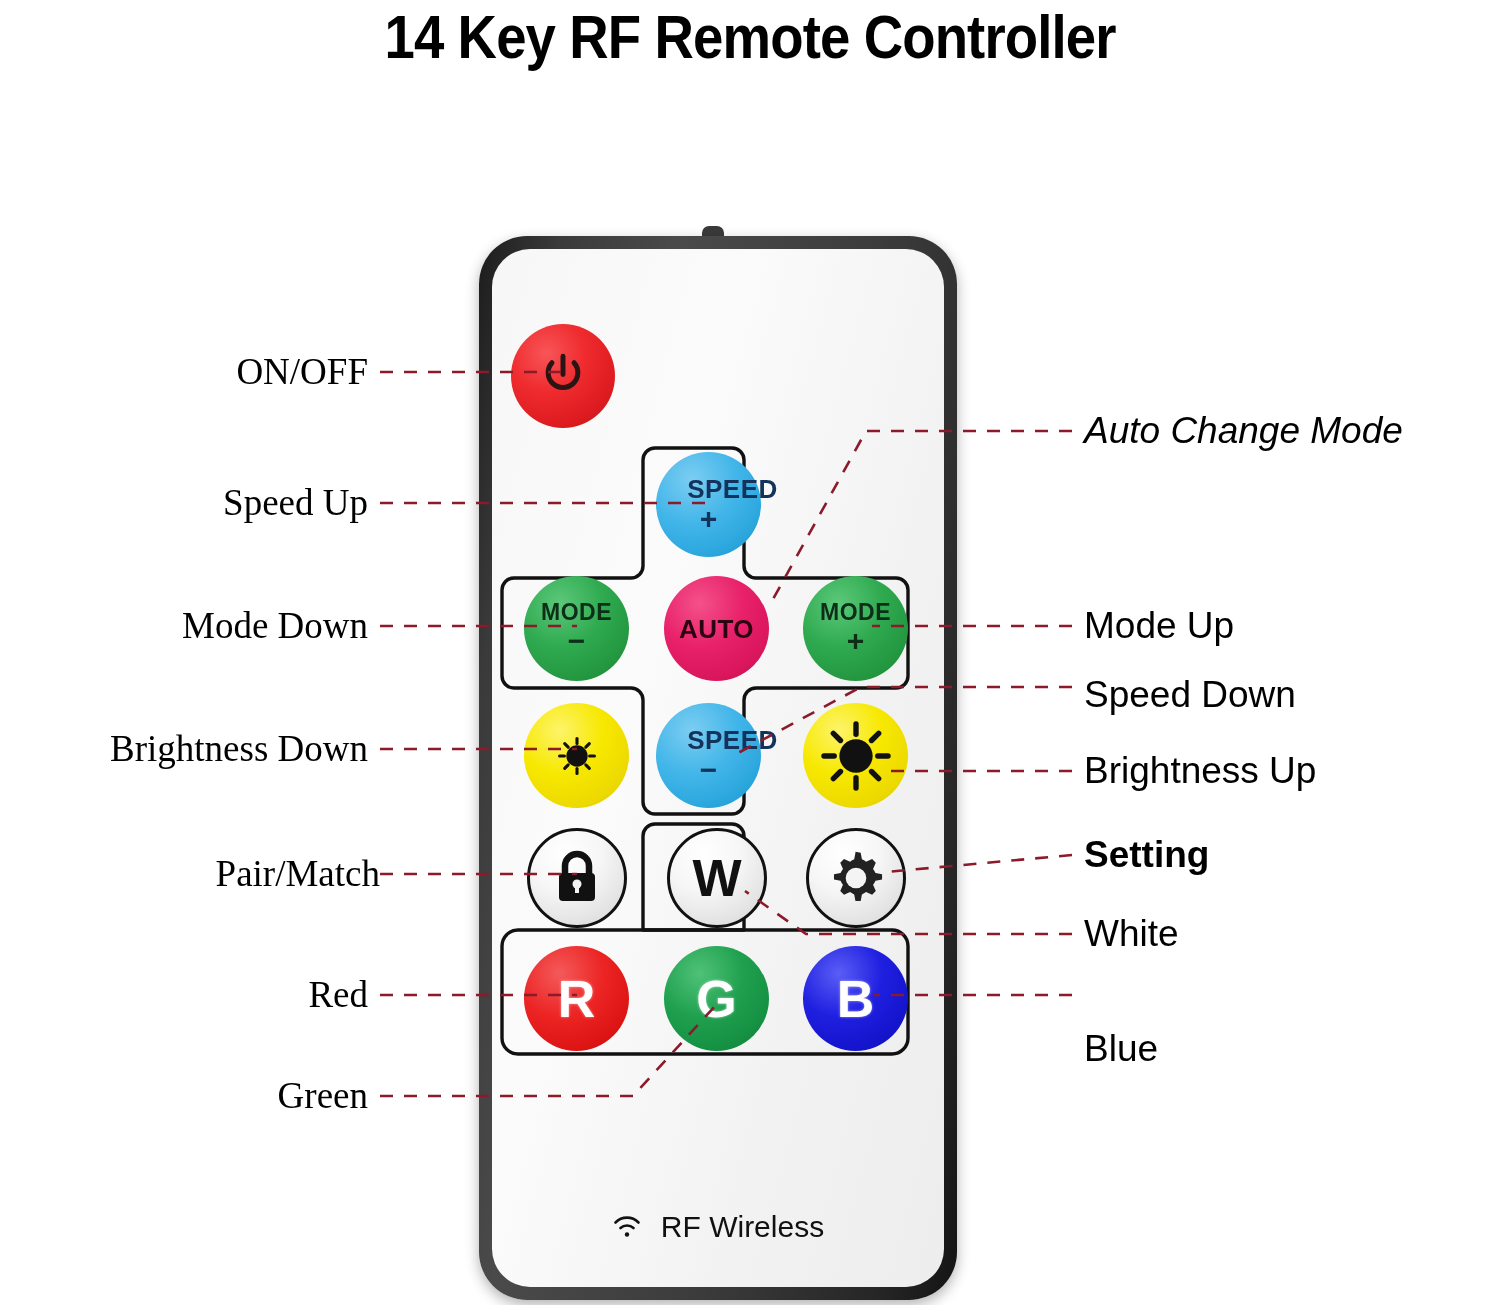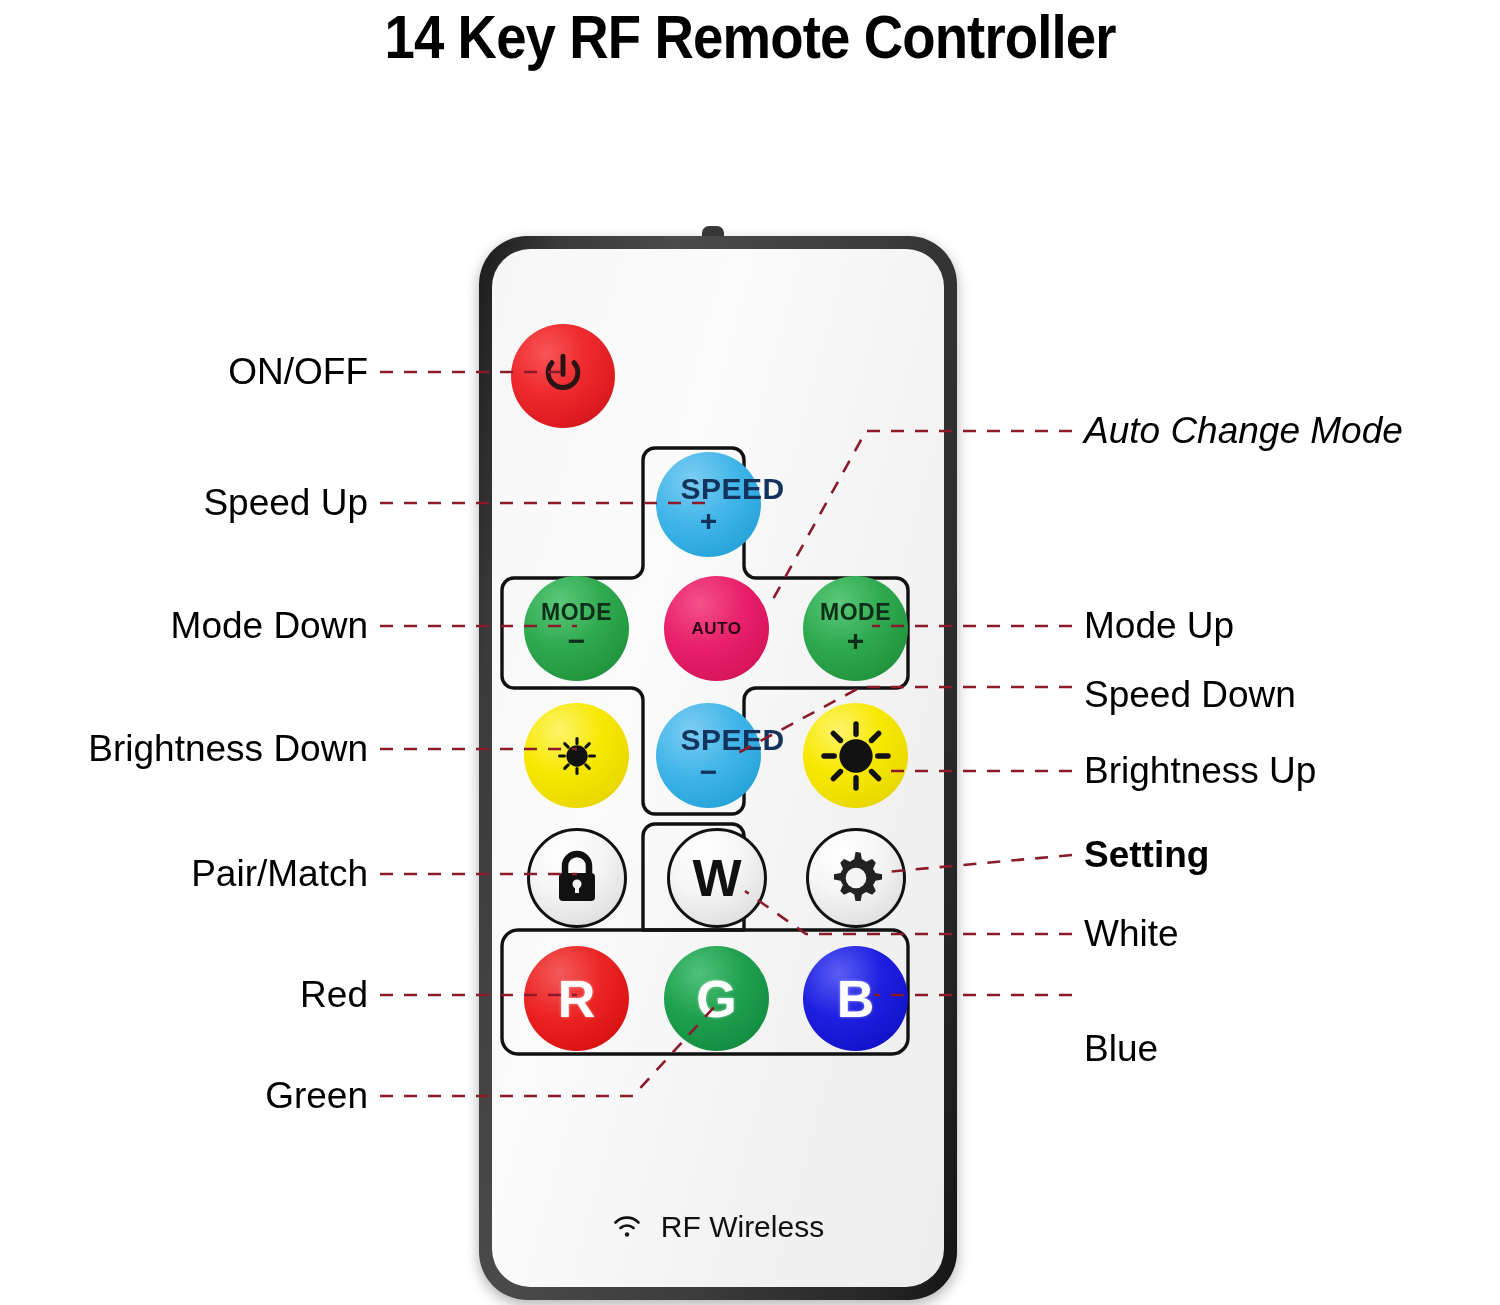--- a/index.html
+++ b/index.html
@@ -108,41 +108,41 @@
   }
   .b-g{
     width:105px;height:105px;left:664px;top:946px;
     background:radial-gradient(circle at 34% 26%,#4fc277 0%,#1fa04f 42%,#159042 75%,#0c7533 100%);
   }
   .b-b{
     width:105px;height:105px;left:803px;top:946px;
     background:radial-gradient(circle at 34% 26%,#5a5ef5 0%,#1f1fe0 42%,#1414cc 75%,#0c0cab 100%);
   }
 
-  .txt-speed{font-size:30px;color:#14335c;margin-bottom:2px;margin-left:48px;}
+  .txt-speed{font-size:26px;color:#14335c;margin-bottom:2px;margin-left:48px;}
   .sgn-speed{font-size:30px;color:#14335c;}
   .txt-mode{font-size:23px;color:#0d2f18;margin-bottom:2px;}
   .sgn-mode{font-size:30px;color:#0d2f18;}
-  .txt-auto{font-size:17px;color:#2c0411;}
+  .txt-auto{font-size:26px;color:#2c0411;}
   .rgb-letter{font-size:52px;font-weight:bold;color:#ffffff;text-shadow:0 0 3px rgba(255,255,255,.55);}
   .w-letter{font-size:52px;font-weight:bold;color:#111;}
 
   
   #rf-wireless{
     position:absolute;left:479px;top:1210px;width:478px;
     display:flex;align-items:center;justify-content:center;gap:19px;
     font-size:30px;color:#111;
   }
 
   
   .label{
     position:absolute;font-size:37px;color:#000;white-space:nowrap;
     line-height:1;
   }
-  .label.left{text-align:right;}
+  .label.left{text-align:right;font-family:Liberation Serif, serif;}
   .label.right{text-align:left;}
 
   
   #overlay{position:absolute;left:0;top:0;width:1500px;height:1305px;pointer-events:none;}
 </style>
 </head>
 <body>
 
 <div id="page-title">14 Key RF Remote Controller</div>
 
@@ -292,21 +292,21 @@
     <path d="M8.5 14 A9.5 9.5 0 0 1 21.5 14" fill="none" stroke="#111" stroke-width="2.6" stroke-linecap="round"></path>
     <circle cx="15" cy="20.5" r="2.2" fill="#111"></circle>
   </svg>
   <span>RF Wireless</span>
 </div>
 
 <div class="label left" style="left:0;top:353px;width:368px;">ON/OFF</div>
 <div class="label left" style="left:0;top:484px;width:368px;">Speed Up</div>
 <div class="label left" style="left:0;top:607px;width:368px;">Mode Down</div>
 <div class="label left" style="left:0;top:730px;width:368px;">Brightness Down</div>
-<div class="label left" style="left:0;top:855px;width:368px;">Pair/Match</div>
+<div class="label left" style="left:0;top:855px;width:368px;padding-left:12px;">Pair/Match</div>
 <div class="label left" style="left:0;top:976px;width:368px;">Red</div>
 <div class="label left" style="left:0;top:1077px;width:368px;text-align:right;">Green</div>
 
 <div class="label right" style="left:1084px;top:412px;font-style:italic;">Auto Change Mode</div>
 <div class="label right" style="left:1084px;top:607px;">Mode Up</div>
 <div class="label right" style="left:1084px;top:668px;margin-top:8px;">Speed Down</div>
 <div class="label right" style="left:1084px;top:752px;">Brightness Up</div>
 <div class="label right" style="left:1084px;top:836px;font-weight:bold;">Setting</div>
 <div class="label right" style="left:1084px;top:915px;">White</div>
 <div class="label right" style="left:1084px;top:984px;margin-top:46px;">Blue</div>

